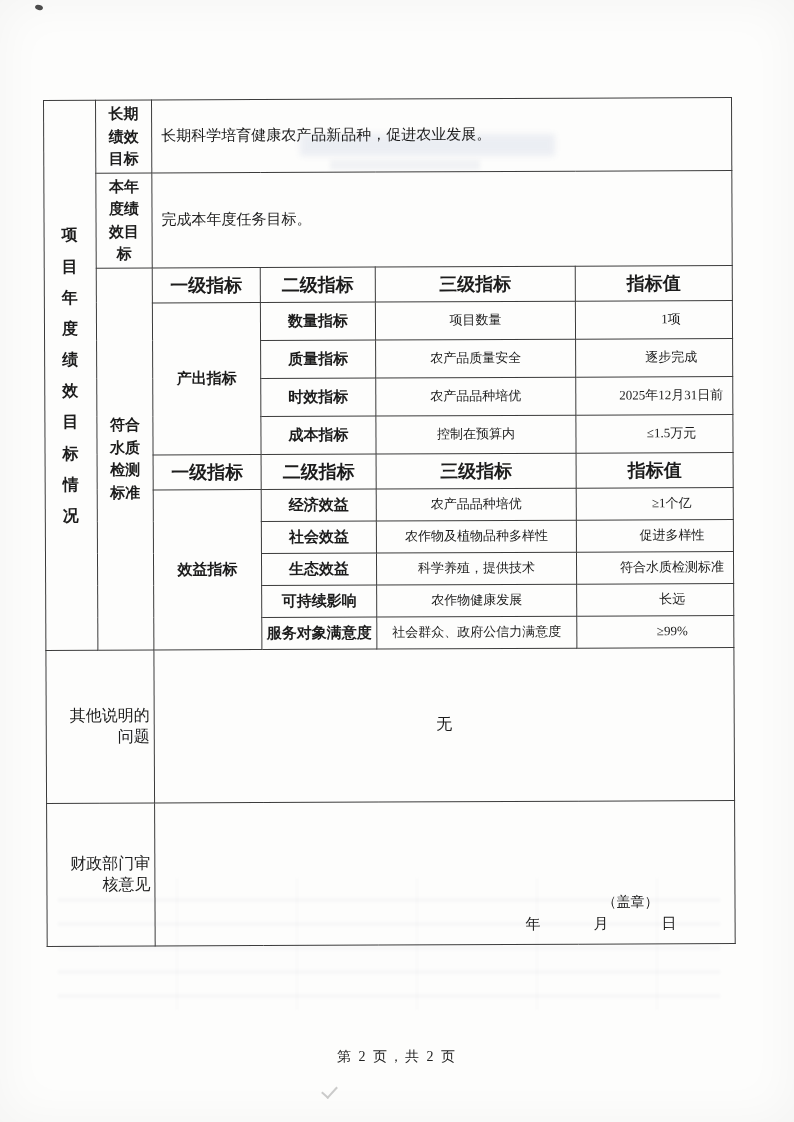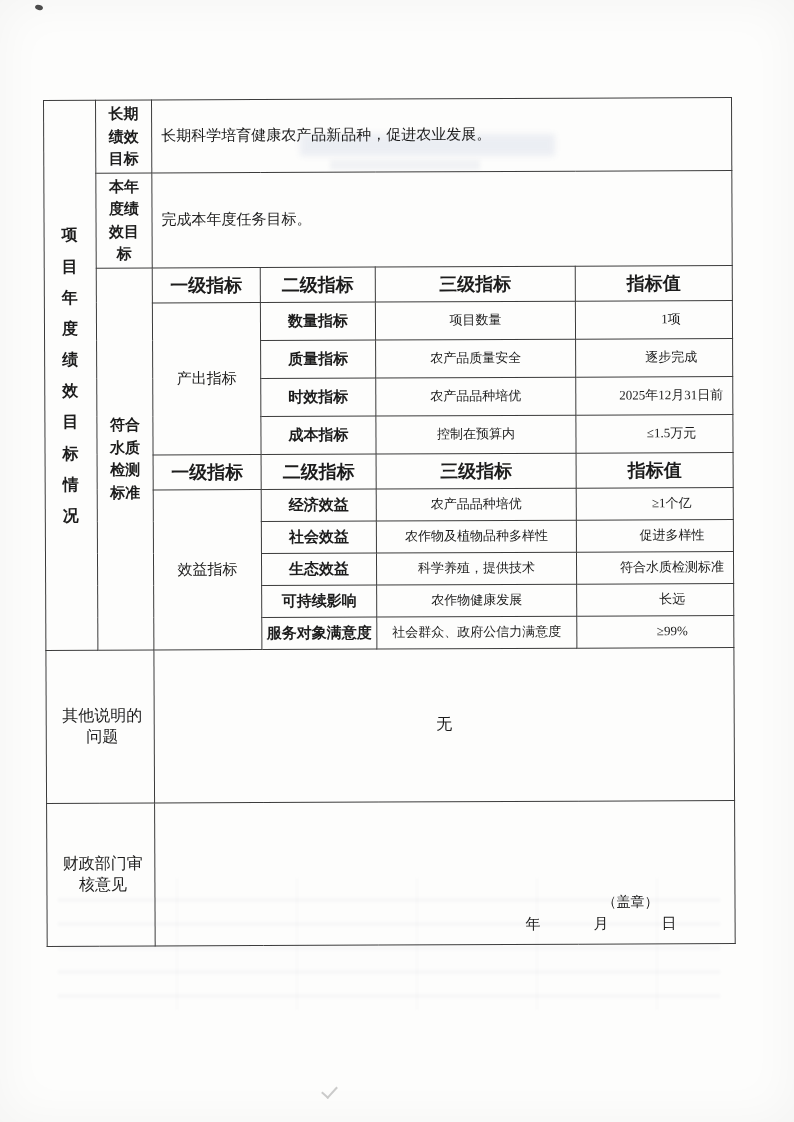--- a/index.html
+++ b/index.html
@@ -50,26 +50,26 @@
     width:1.15em;margin:0 auto;
     font-weight:700;font-size:16px;line-height:1.95;
     word-break:break-all;letter-spacing:1px;
   }
   .w2{
     width:2.15em;margin:0 auto;
     font-weight:700;font-size:15px;line-height:1.5;
     word-break:break-all;
   }
   .h{font-weight:700;font-size:18px;}
-  .grp{font-weight:400;font-size:15px;text-align:center;}
+  .grp{font-weight:700;font-size:15px;text-align:center;}
   .l2{font-weight:700;font-size:15px;}
   .l3{font-size:13px;}
   .v{font-size:13px;padding-left:38px;}
   .val-left{text-align:left;padding-left:9px;font-size:15px;}
-  .biglbl{font-size:16px;text-align:center;padding-left:8px;}
+  .biglbl{font-size:16px;text-align:right;padding-left:8px;}
   .centerval{font-size:16px;}
   .fin-cell{vertical-align:bottom;}
   .seal{font-size:14px;text-align:right;padding-right:72px;line-height:1.7;}
   .dateline{font-size:15px;text-align:right;padding-right:52px;padding-bottom:8px;letter-spacing:2px;}
 
   .footer{
     position:absolute;left:0;right:0;top:1048px;
     text-align:center;font-size:14px;letter-spacing:2px;color:#222;
   }
 
@@ -202,13 +202,14 @@
         <td colspan="2" class="biglbl">财政部门审核意见</td>
         <td colspan="4" class="fin-cell">
           <div class="seal">（盖章）</div>
           <div class="dateline">年　　　月　　　日</div>
         </td>
       </tr>
     </tbody>
       </table>
   </div>
 
+  <div class="footer">第 2 页，共 2 页</div>
 </div>
 
 </body></html>

